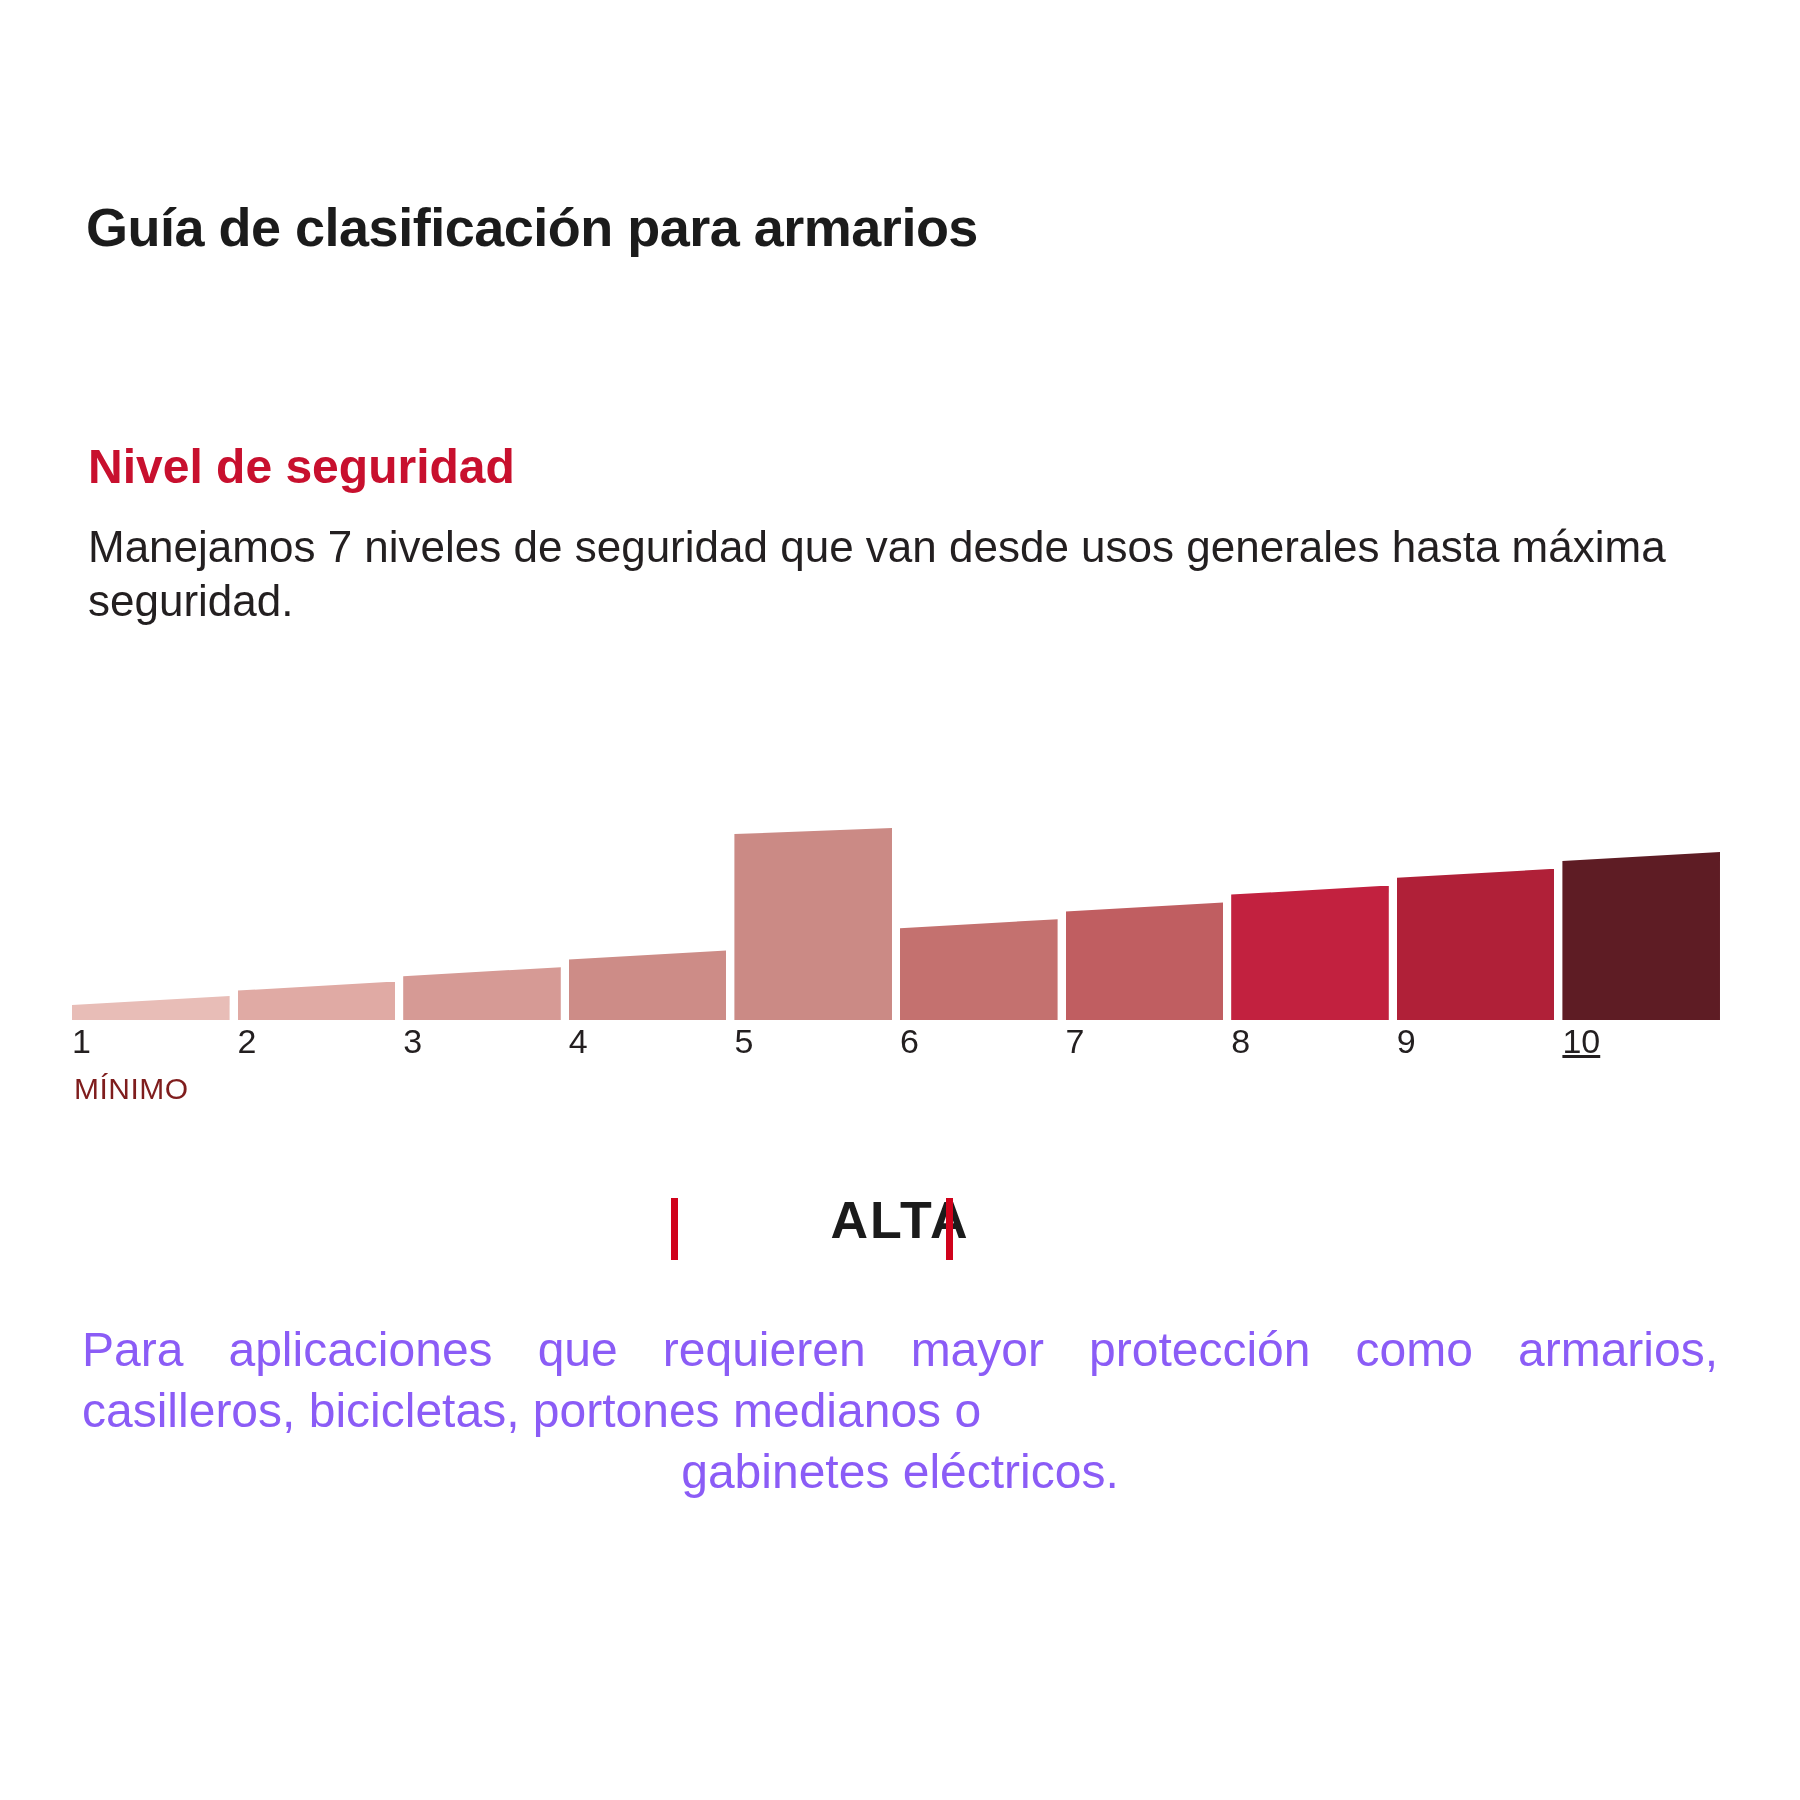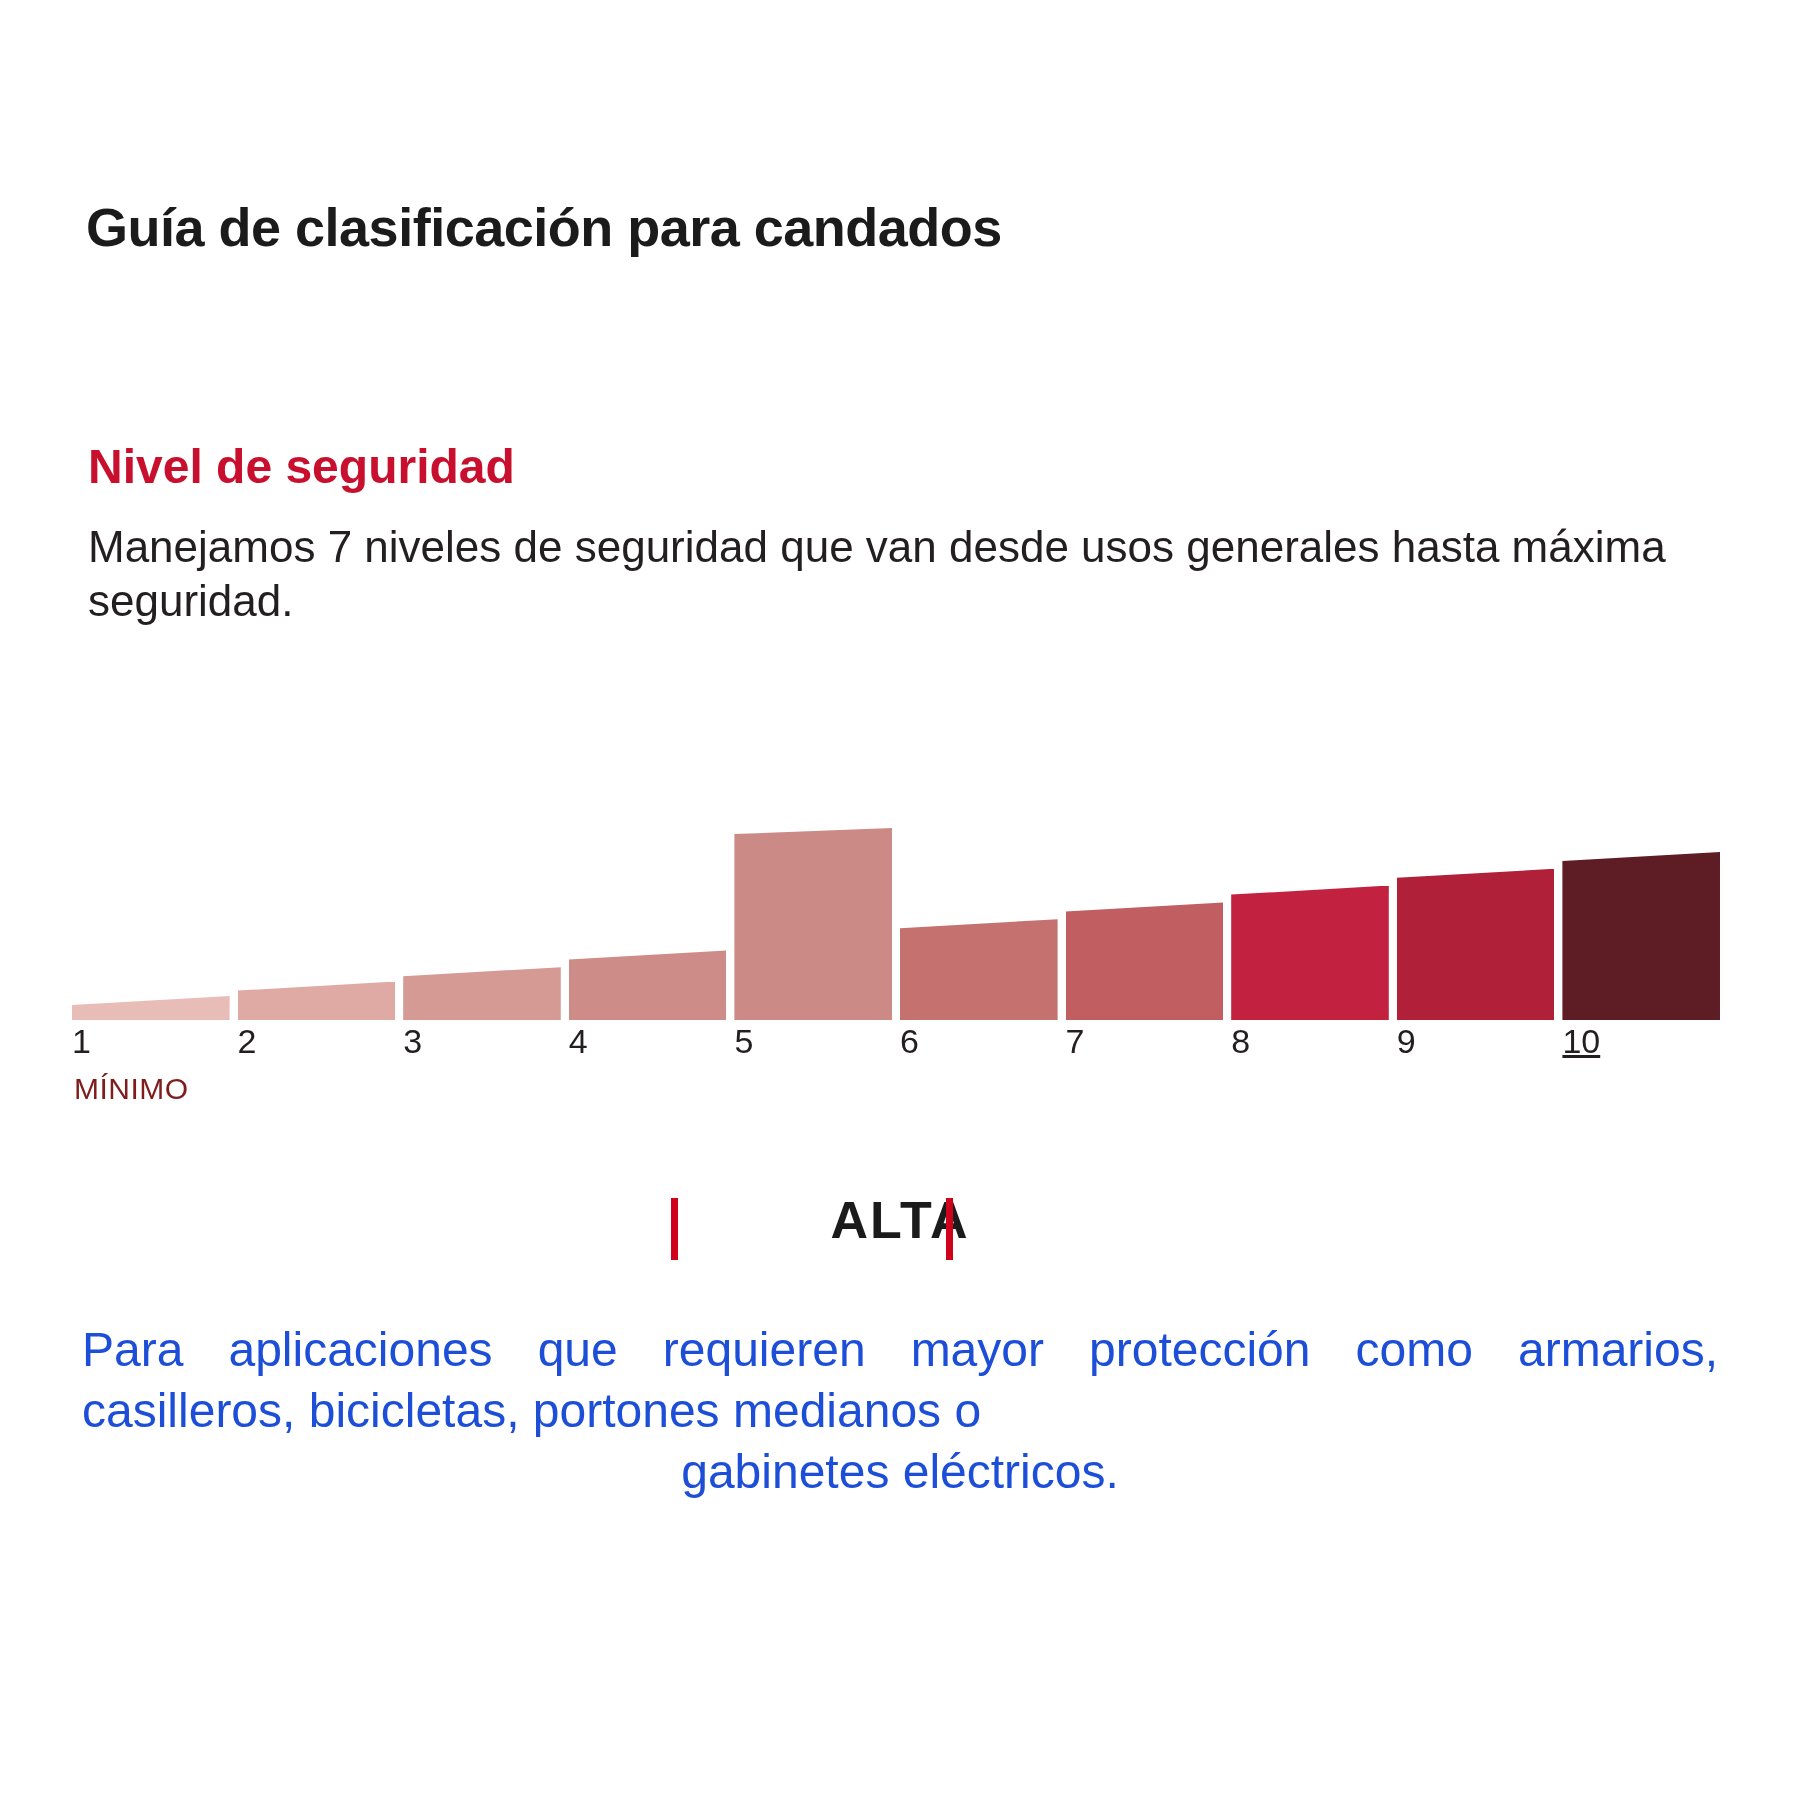--- a/index.html
+++ b/index.html
@@ -126,33 +126,33 @@
 
   
   .desc {
     position: absolute;
     left: 82px;
     top: 1320px;
     width: 1636px;
     font-size: 48px;
     line-height: 1.27;
     text-align: justify;
-    color: #1d4ed8;
+    color: #8b5cf6;
   }
   .desc .last-line {
     display: block;
     text-align: center;
   }
 </style>
 </head>
 <body>
 
 <div class="page">
 
-  <div class="title">Guía de clasificación para candados</div>
+  <div class="title">Guía de clasificación para armarios</div>
 
   <div class="subtitle">Nivel de seguridad</div>
 
   <div class="intro">Manejamos 7 niveles de seguridad que van desde usos generales hasta máxima seguridad.</div>
 
   <div class="chart">
     <div class="bars" id="bars">
         <div class="bar" style="left: 0px; width: 157.6px; height: 24px; background: rgb(232, 189, 183); clip-path: polygon(0% 37.5%, 100% 0%, 100% 100%, 0% 100%);"></div>
         <div class="bar" style="left: 165.6px; width: 157.6px; height: 38.4px; background: rgb(224, 170, 164); clip-path: polygon(0% 23.44%, 100% 0%, 100% 100%, 0% 100%);"></div>
         <div class="bar" style="left: 331.2px; width: 157.6px; height: 52.8px; background: rgb(214, 154, 149); clip-path: polygon(0% 17.05%, 100% 0%, 100% 100%, 0% 100%);"></div>

